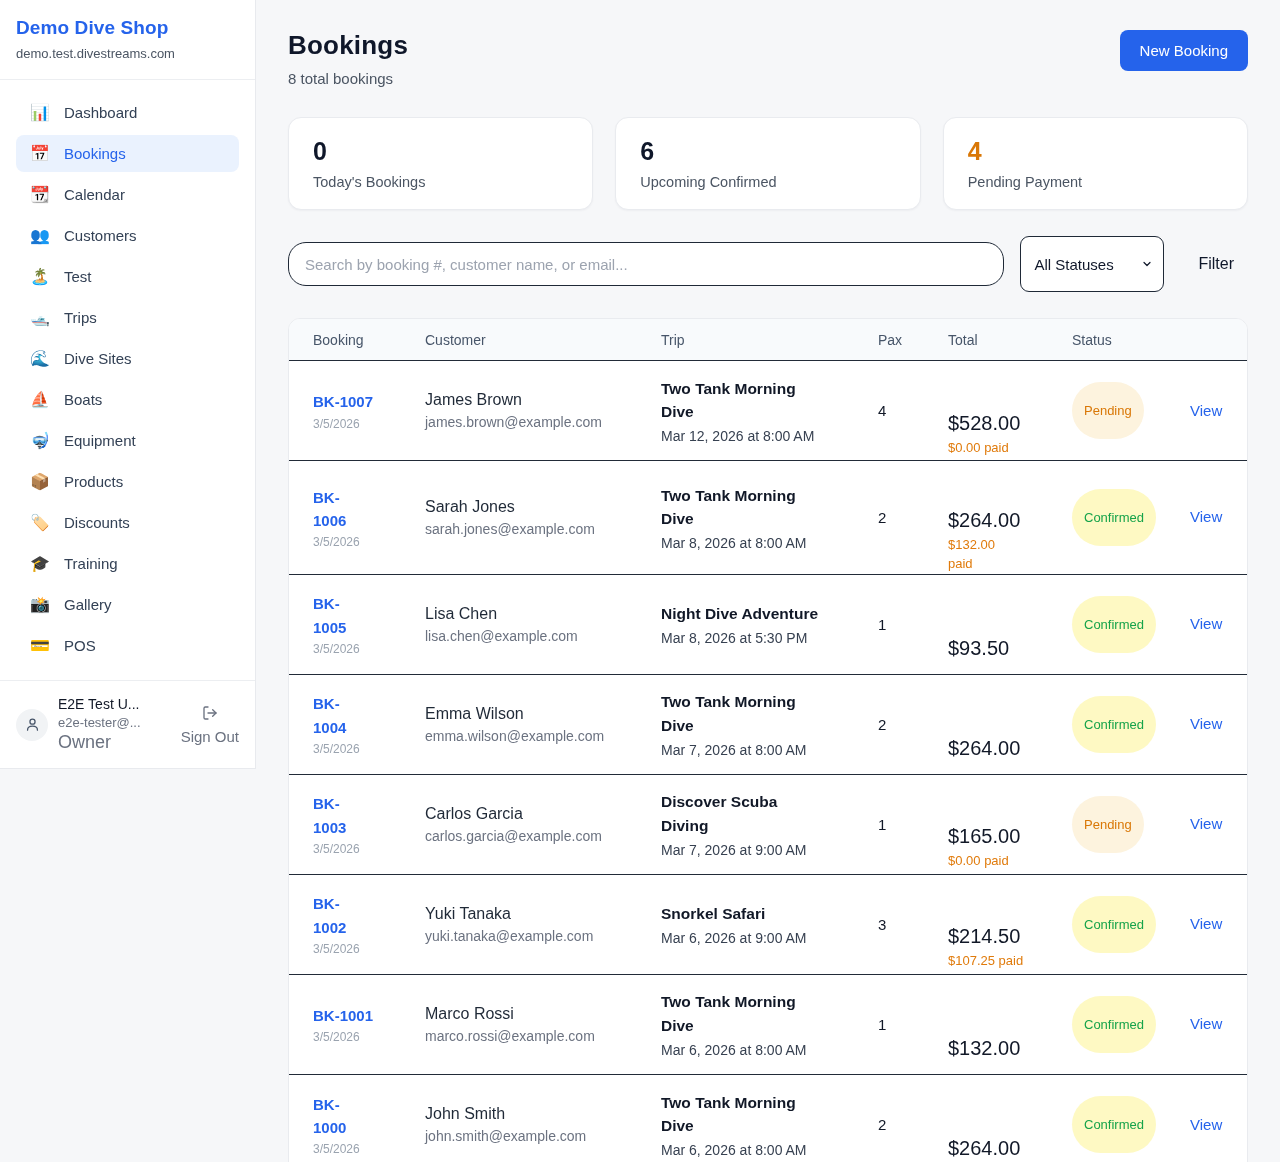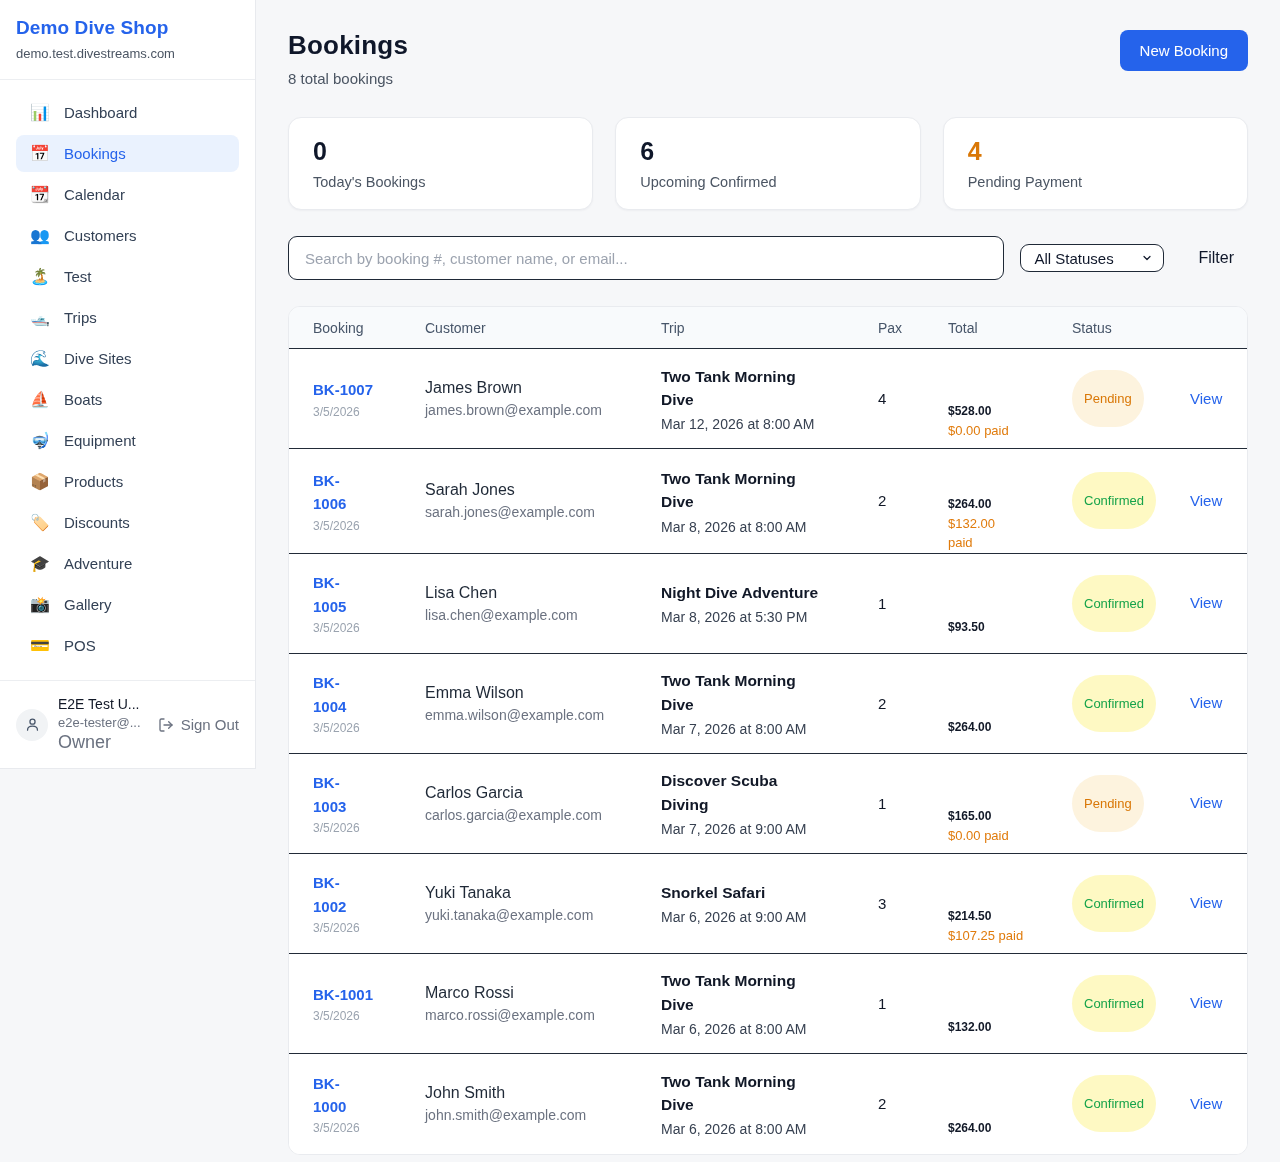--- a/index.html
+++ b/index.html
@@ -36,21 +36,21 @@
     padding:15px 16px; display:flex; align-items:center; gap:10px;
   }
   .avatar {
     width:32px; height:32px; border-radius:50%; background:#f1f3f5;
     display:flex; align-items:center; justify-content:center; flex:0 0 32px;
   }
   .user-info { flex:1; min-width:0; }
   .user-name { font-size:14px; font-weight:400; color:#111827; white-space:nowrap; }
   .user-email { font-size:13px; color:#6b7280; margin-top:3px; white-space:nowrap; }
   .user-role { font-size:18px; color:#6b7280; margin-top:2px; }
-  .sign-out { display:flex; align-items:center; gap:7px; color:#6b7280; font-size:15px; cursor:pointer; white-space:nowrap; }
+  .sign-out { display:flex; align-items:center; gap:7px; color:#6b7280; font-size:15px; cursor:pointer; white-space:nowrap;flex-direction:column; }
 
   
   .main { flex:1; padding:30px 32px 0; min-width:0; }
   .page-header { display:flex; justify-content:space-between; align-items:flex-start; }
   .page-title { font-size:26px; font-weight:700; color:#0f172a; letter-spacing:.2px; }
   .page-subtitle { font-size:15px; color:#4b5563; margin-top:9px; }
   .new-booking-btn {
     background:#2563eb; color:#fff; border:none; border-radius:8px;
     padding:12px 20px; font-size:15px; font-weight:500; cursor:pointer;
     font-family:inherit;
@@ -60,28 +60,28 @@
   .stat-card {
     flex:1; background:#fff; border:1px solid #e9ebef; border-radius:13px;
     padding:19px 24px; box-shadow:0 1px 2px rgba(16,24,40,.04);
   }
   .stat-value { font-size:25px; font-weight:700; color:#0f172a; }
   .stat-label { font-size:14.5px; color:#4b5563; margin-top:8px; }
 
   .filter-row { display:flex; align-items:center; margin-top:26px; }
   .search-input {
     flex:1; height:44px; background:#fff;
-    border:1px solid #1f2937; border-radius:9px;
+    border:1px solid #1f2937; border-radius:18px;
     padding:0 16px; font-size:15px; color:#111827; font-family:inherit;
     outline:none;
   }
   .search-input::placeholder { color:#9ca3af; }
   .select-wrap { position:relative; margin-left:16px; }
   .status-select {
-    height:28px; width:144px; background:#fff;
+    height:56px; width:144px; background:#fff;
     border:1.5px solid #1f2937; border-radius:9px;
     padding:0 30px 0 13px; font-size:15px; color:#0f172a; font-family:inherit;
     appearance:none; -webkit-appearance:none; cursor:pointer; outline:none;
   }
   .select-chevron { position:absolute; right:11px; top:50%; transform:translateY(-50%); pointer-events:none; display:flex; }
   .filter-label { font-size:16px; font-weight:500; color:#0f172a; margin-left:34px; margin-right:14px; cursor:pointer; }
 
   
   .table-card {
     margin-top:26px; background:#fff;
@@ -97,21 +97,21 @@
   .trow { min-height:100px; border-bottom:1px solid #222b38; background:#fff; }
   .trow:last-child { border-bottom:none; }
   .cell { padding-right:10px; }
   .booking-id { color:#2563eb; font-weight:600; font-size:15px; white-space:pre-line; line-height:1.55; cursor:pointer; }
   .booking-date { font-size:12px; color:#9aa3af; margin-top:3px; }
   .customer-name { font-size:16px; color:#1f2937; }
   .customer-email { font-size:14px; color:#6b7280; margin-top:5px; }
   .trip-name { font-size:15.5px; font-weight:600; color:#111827; white-space:pre-line; line-height:1.5; }
   .trip-date { font-size:14px; color:#374151; margin-top:5px; }
   .pax { font-size:15px; color:#111827; }
-  .total { font-size:12px; font-weight:700; color:#111827;margin-top:48px; }
+  .total { font-size:20px; font-weight:400; color:#111827;margin-top:48px; }
   .paid { font-size:13px; color:#e07b0c; font-weight:500; margin-top:4px; white-space:pre-line; line-height:1.45; }
   .badge {
     display:inline-block; padding:21px 12px; border-radius:999px;
     font-size:13px; font-weight:500;
   }
   .badge.pending { background:#fdf3de; color:#d97706; }
   .badge.confirmed { background:#fef9c3; color:#16a34a; }
   .view-link { color:#2563eb; font-size:15px; font-weight:500; cursor:pointer; }
 </style>
 </head>
@@ -163,21 +163,21 @@
       <div class="nav-item">
       <span class="icon">📦</span>
       <span>Products</span>
     </div>
       <div class="nav-item">
       <span class="icon">🏷️</span>
       <span>Discounts</span>
     </div>
       <div class="nav-item">
       <span class="icon">🎓</span>
-      <span>Adventure</span>
+      <span>Training</span>
     </div>
       <div class="nav-item">
       <span class="icon">📸</span>
       <span>Gallery</span>
     </div>
       <div class="nav-item">
       <span class="icon">💳</span>
       <span>POS</span>
     </div>
     </nav>

